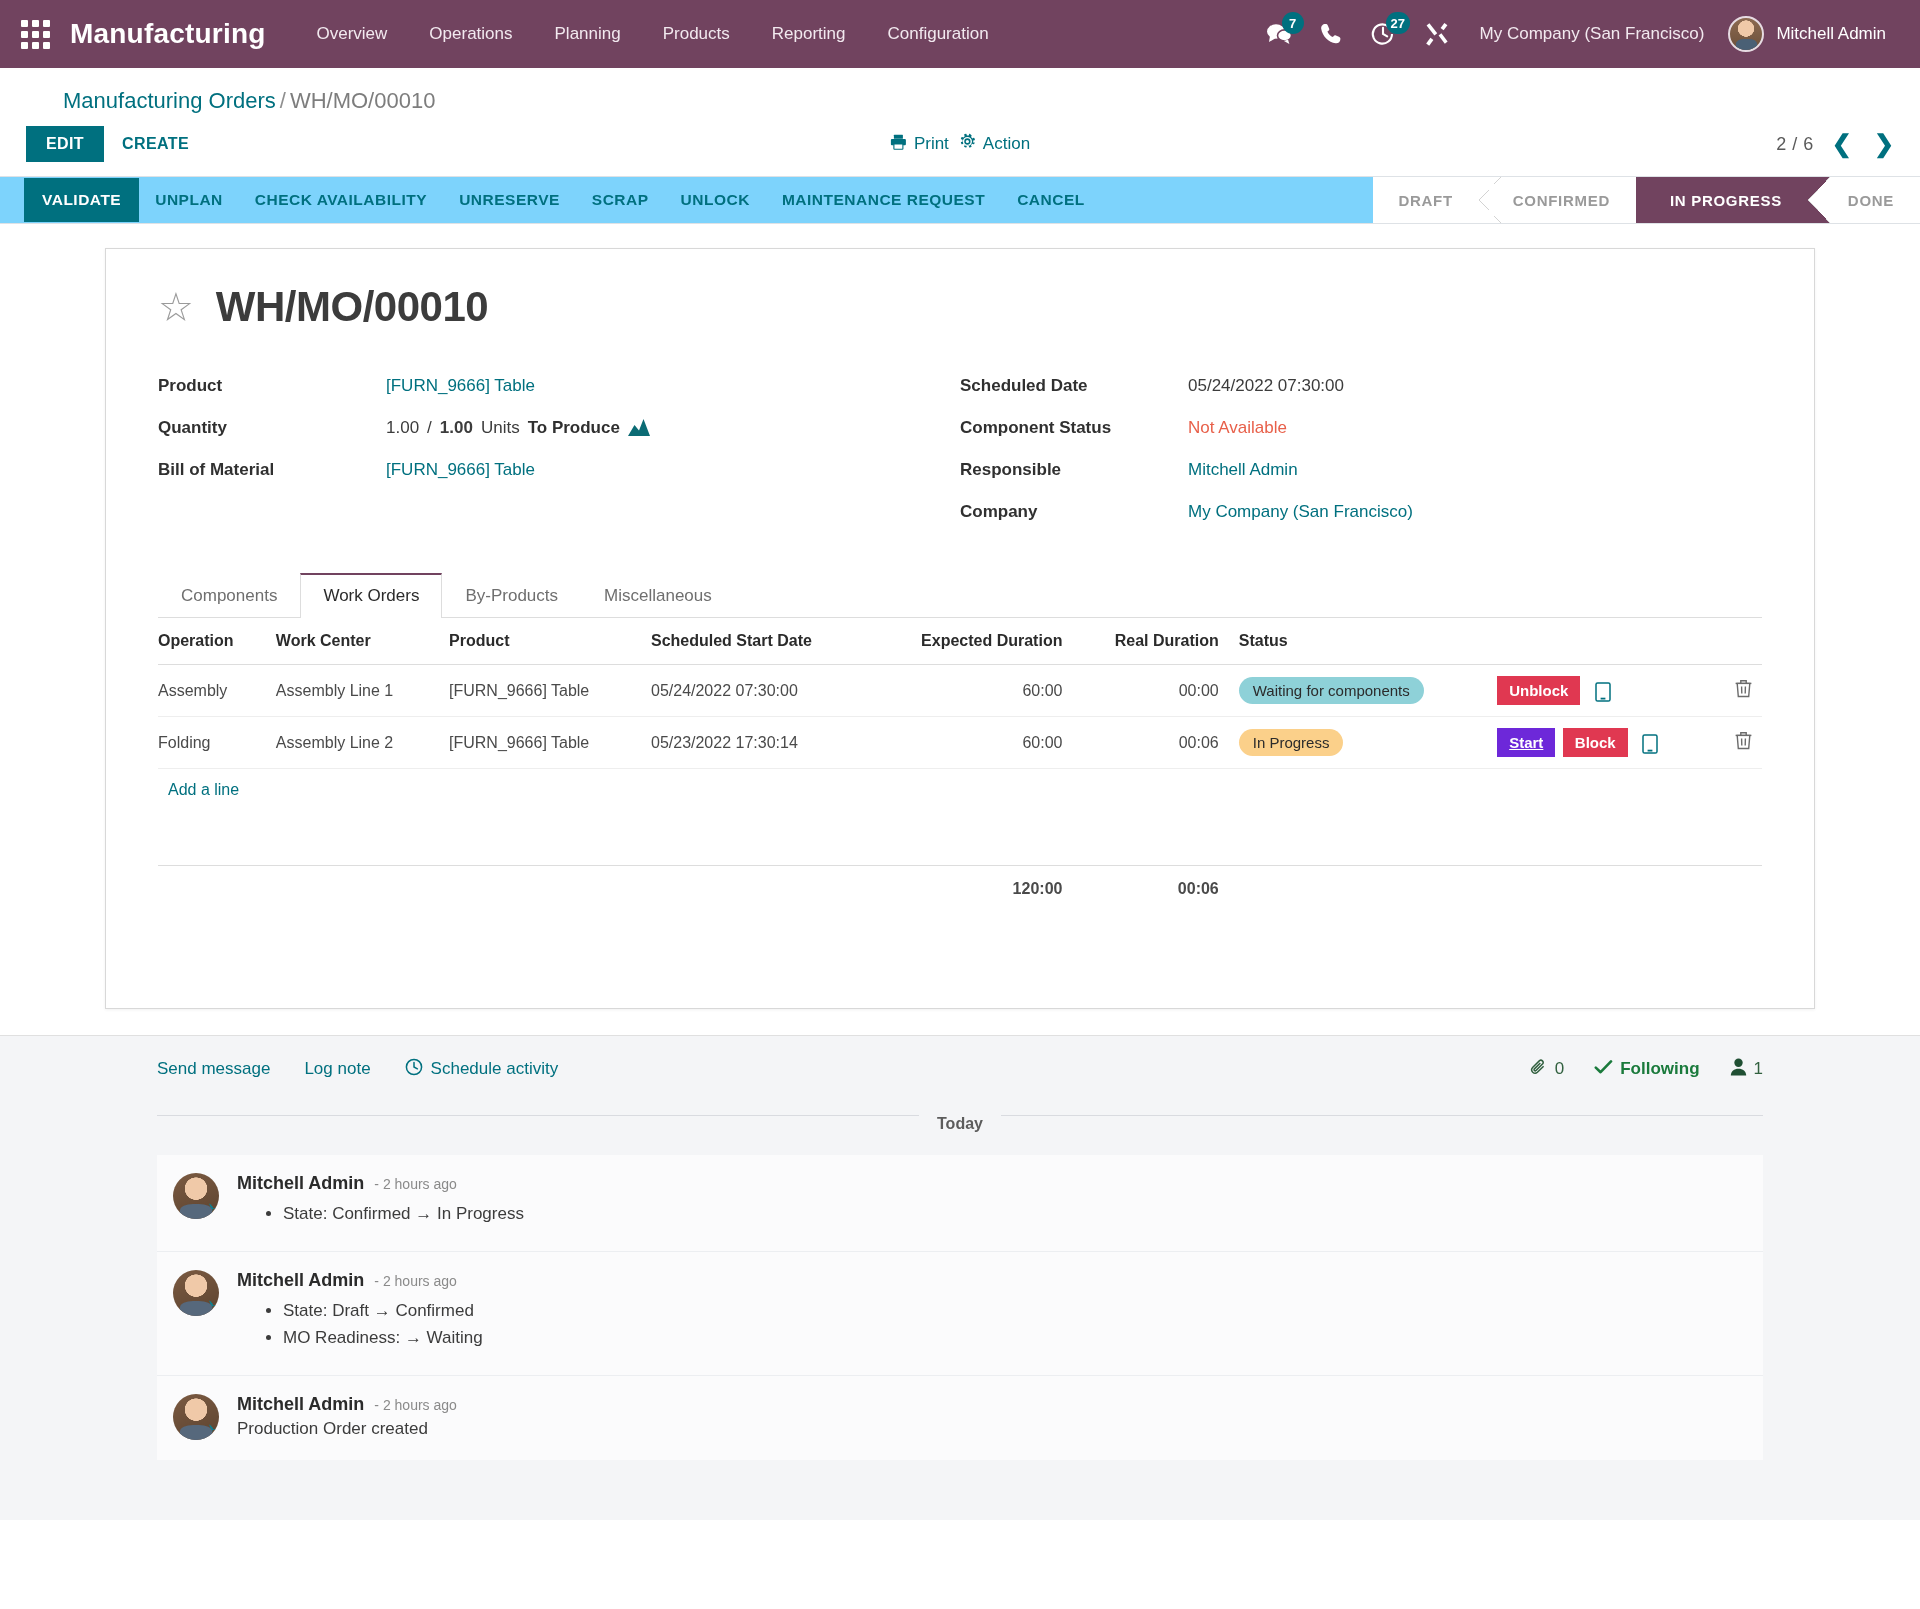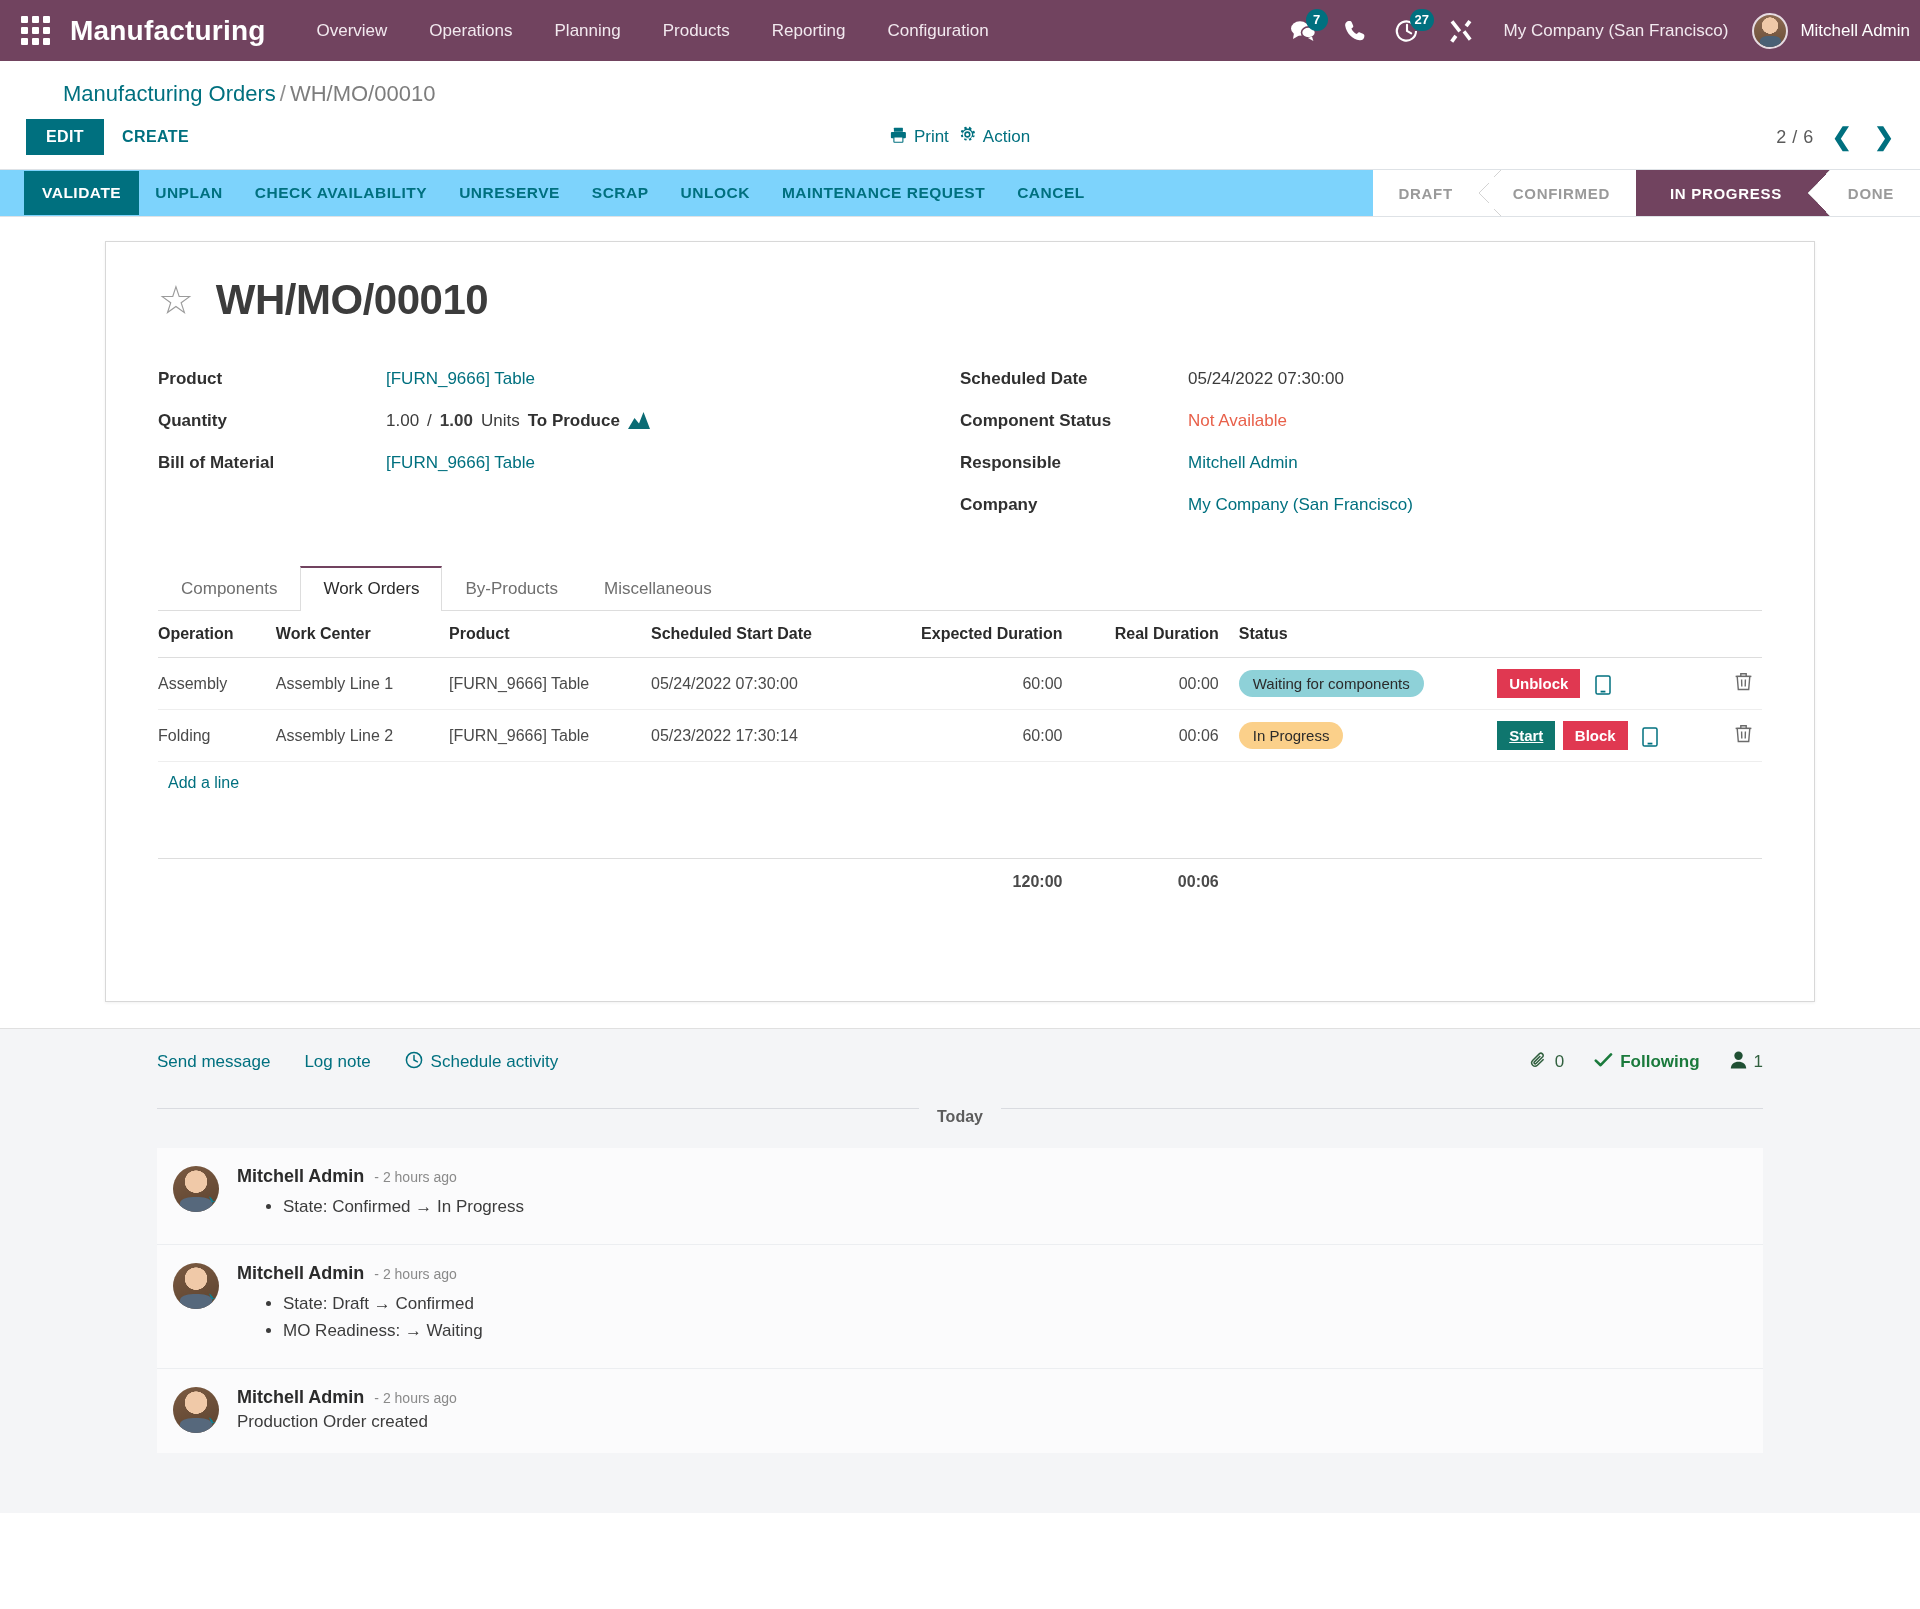--- a/index.html
+++ b/index.html
@@ -9,25 +9,25 @@
     width: 1920px;
     background: #ffffff;
     font-family: "Liberation Sans", sans-serif;
     color: #4c4c4c;
     -webkit-font-smoothing: antialiased;
   }
   .page { width: 1920px; min-height: 1609px; position: relative; background:#fff; }
 
   
   .navbar {
-    height: 61px;
+    height: 68px;
     background: #71435f;
     display: flex;
     align-items: center;
-    padding: 0 10px 0 14px;
+    padding: 0 34px 0 14px;
     color: #fff;
   }
   .apps-grid {
     width: 42px; height: 42px;
     display: grid;
     grid-template-columns: repeat(3, 7px);
     grid-template-rows: repeat(3, 7px);
     gap: 4px;
     justify-content: center;
     align-content: center;
@@ -238,21 +238,21 @@
     font-size: 15px; color:#2b2b2b; white-space:nowrap;
   }
   .badge-waiting { background:#8ed1d8; }
   .badge-progress { background:#fbd08a; }
   .row-btn {
     border:none; color:#fff; font-size:15px; font-weight:bold;
     padding: 6px 12px; cursor:pointer; margin-right:6px;
     font-family:"Liberation Sans", sans-serif;
   }
   .btn-danger { background:#e03851; }
-  .btn-success { background:#0f766e;text-decoration:underline; }
+  .btn-success { background:#6d28d9;text-decoration:underline; }
   .icon-tablet { color:#00707f; cursor:pointer; display:inline-flex; vertical-align:middle; margin-left:4px;}
   .icon-trash { color:#6b6b6b; cursor:pointer; display:inline-flex; }
   .addline td { padding: 12px 10px !important; border-bottom:none !important; }
   .addline a { color:#00707f; font-size:16px; text-decoration:none; cursor:pointer;}
   .totals td {
     border-top:1px solid #dddddd; border-bottom:none !important;
     font-size:17px; font-weight:bold; color:#2b2b2b; padding: 14px 10px !important;
   }
   .spacer-row td { height: 54px; border-bottom:none !important; }
 

